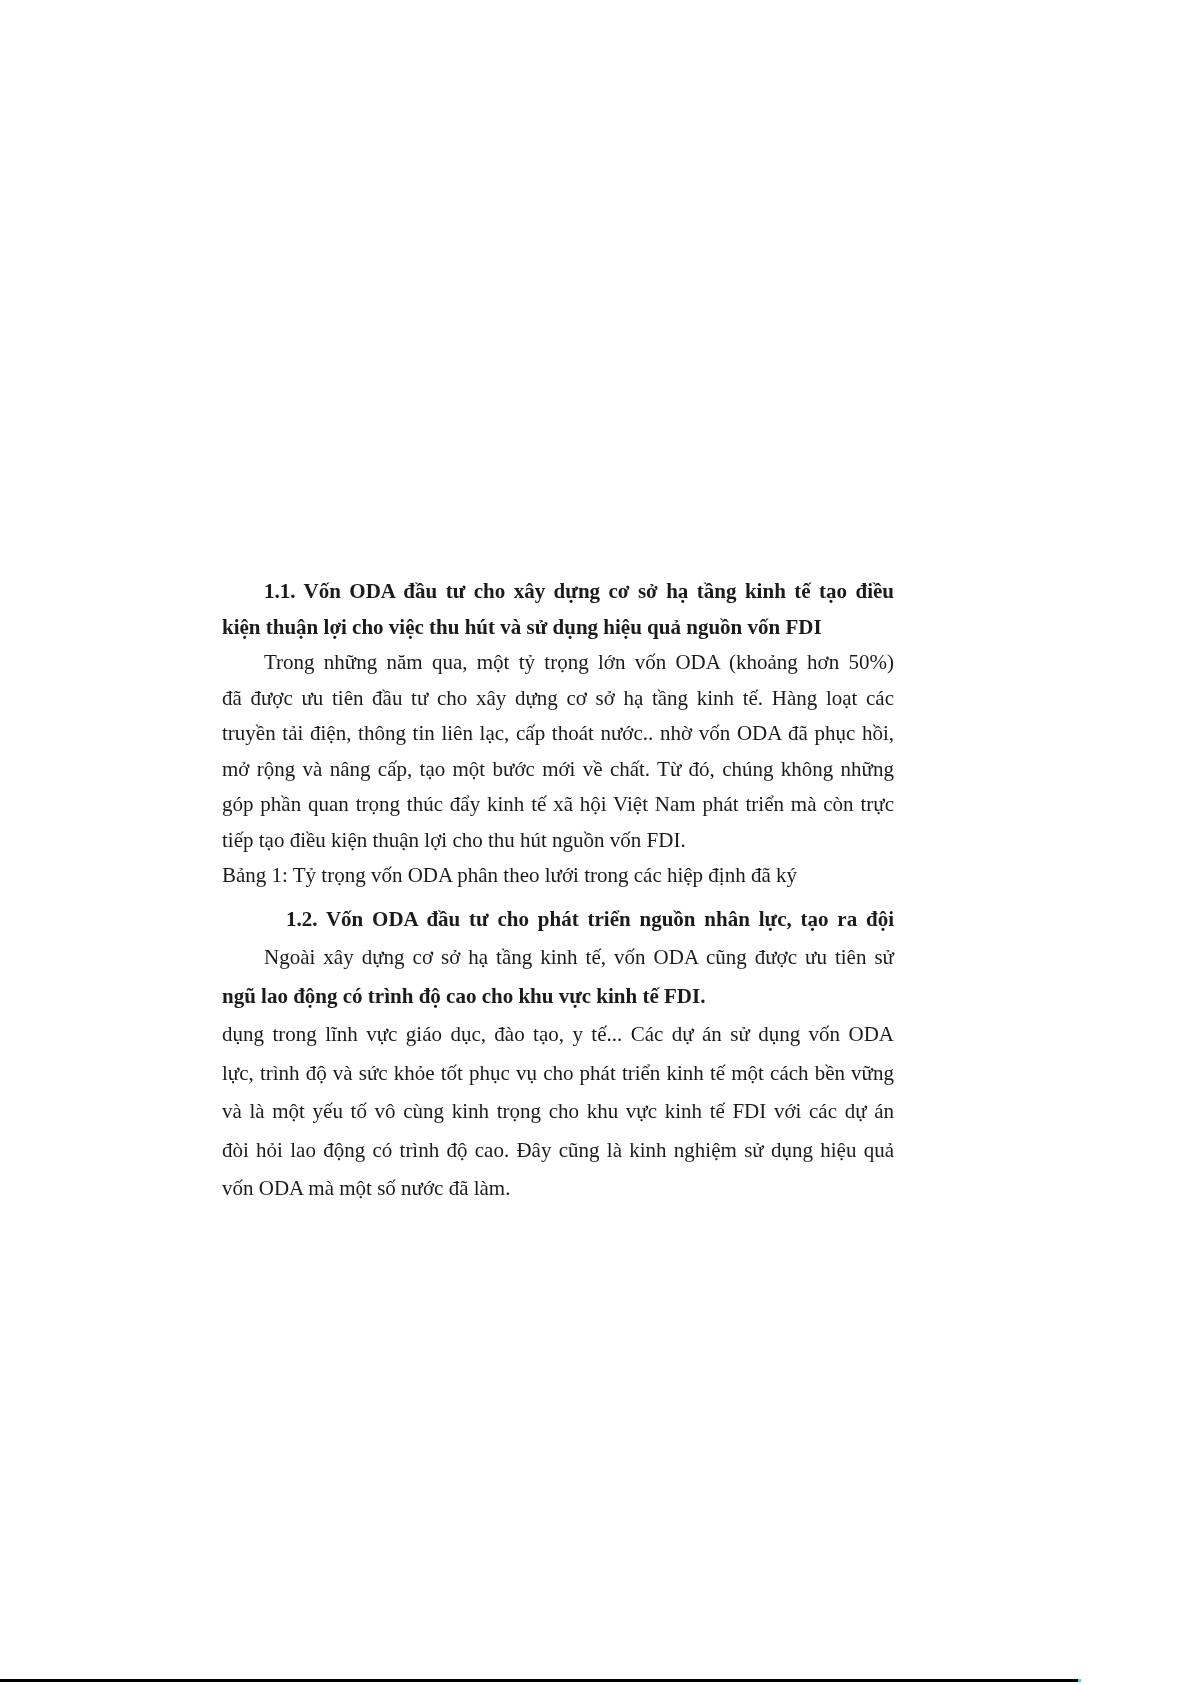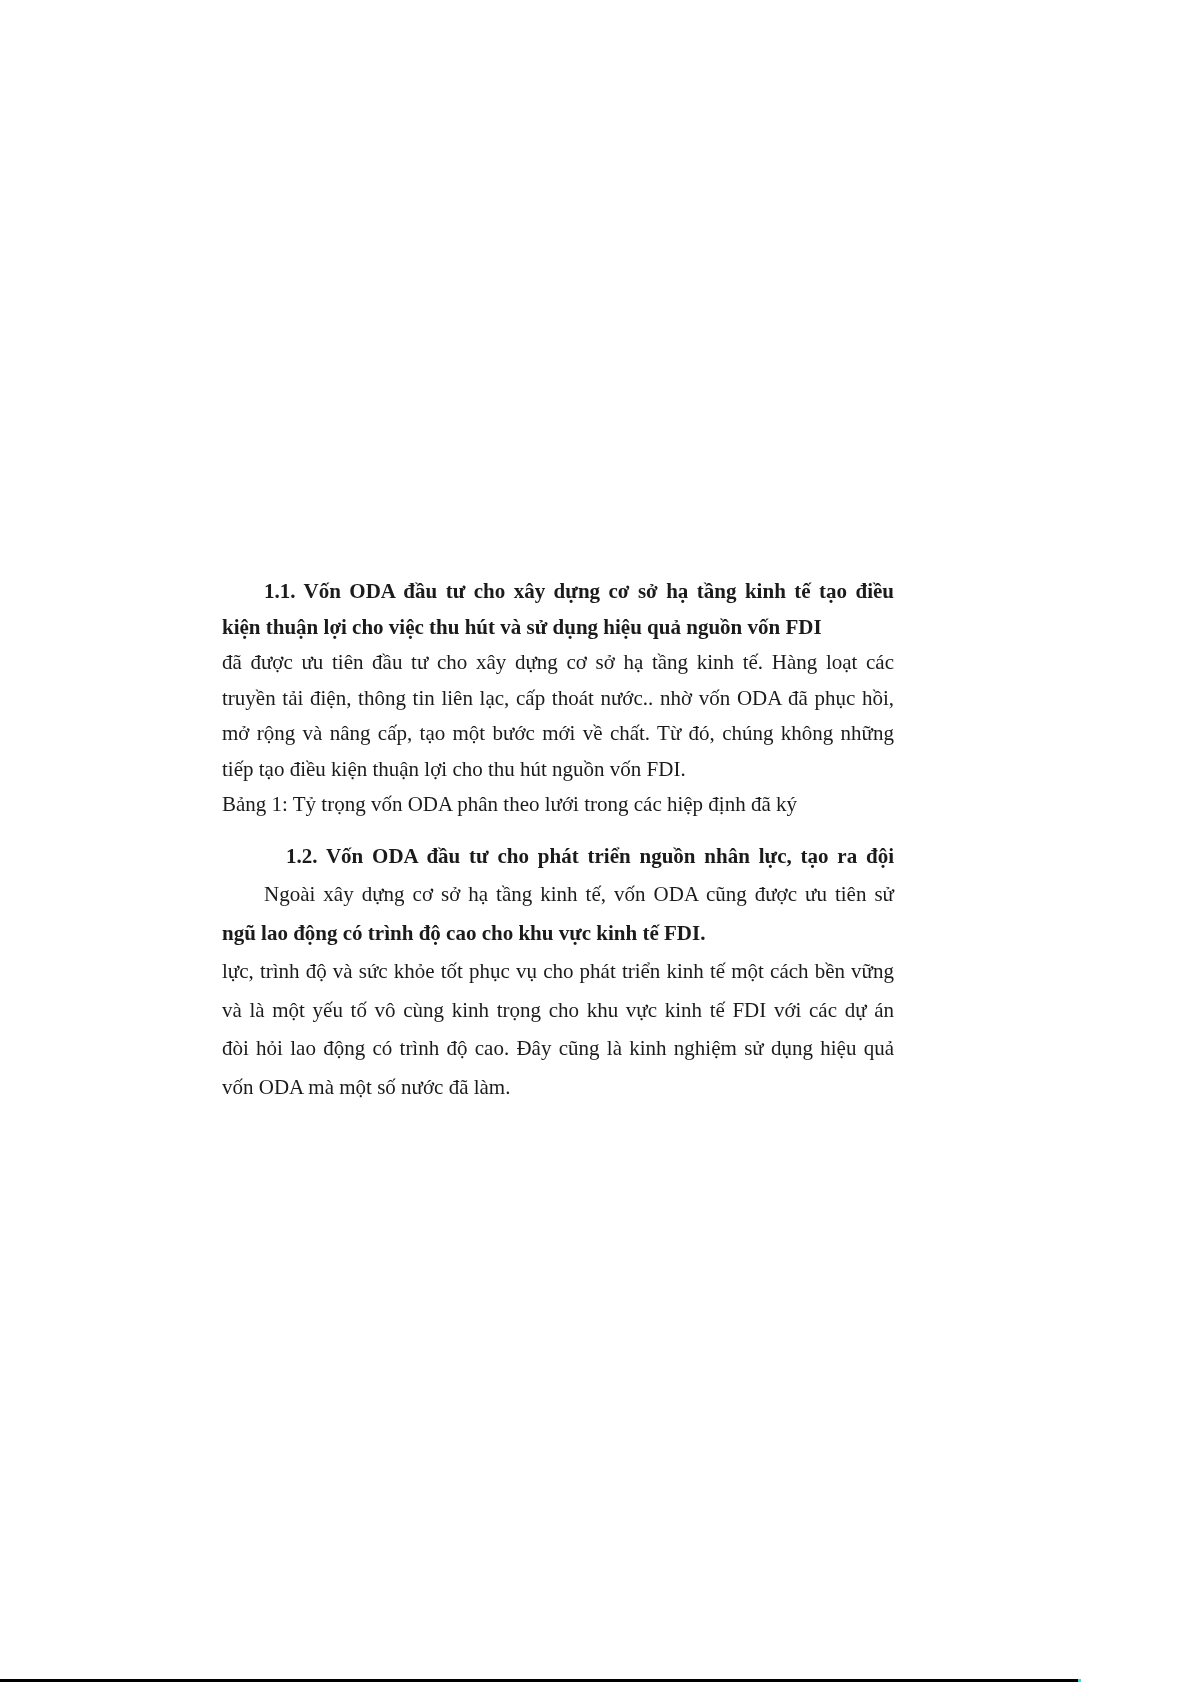--- a/index.html
+++ b/index.html
@@ -25,21 +25,21 @@
   }
   .line {
     text-align: justify;
     text-align-last: justify;
   }
   .block-a .line {
     line-height: 35.5px;
     height: 35.5px;
   }
   .block-b {
-    margin-top: 14px;
+    margin-top: 6px;
   }
   .block-b .line {
     line-height: 38.5px;
     height: 38.5px;
   }
   .line.last {
     text-align-last: left;
   }
   .bold {
     font-weight: 700;
@@ -65,31 +65,34 @@
 </style>
 </head>
 <body>
 
 <div class="page" style="--text-color: #1b1b1b; --bar-color: #000000; --tip-color: #3fd8d2;">
   <div class="text-column">
 
     <div class="block-a">
       <div class="line bold i1">1.1. Vốn ODA đầu tư cho xây dựng cơ sở hạ tầng kinh tế tạo điều</div>
       <div class="line bold last">kiện thuận lợi cho việc thu hút và sử dụng hiệu quả nguồn vốn FDI</div>
+      <div class="line i1">Trong những năm qua, một tỷ trọng lớn vốn ODA (khoảng hơn 50%)</div>
       <div class="line">đã được ưu tiên đầu tư cho xây dựng cơ sở hạ tầng kinh tế. Hàng loạt các</div>
       <div class="line">truyền tải điện, thông tin liên lạc, cấp thoát nước.. nhờ vốn ODA đã phục hồi,</div>
       <div class="line">mở rộng và nâng cấp, tạo một bước mới về chất. Từ đó, chúng không những</div>
+      <div class="line">góp phần quan trọng thúc đẩy kinh tế xã hội Việt Nam phát triển mà còn trực</div>
       <div class="line last">tiếp tạo điều kiện thuận lợi cho thu hút nguồn vốn FDI.</div>
       <div class="line last">Bảng 1: Tỷ trọng vốn ODA phân theo lưới trong các hiệp định đã ký</div>
     </div>
 
     <div class="block-b">
       <div class="line bold i2">1.2. Vốn ODA đầu tư cho phát triển nguồn nhân lực, tạo ra đội</div>
       <div class="line i1">Ngoài xây dựng cơ sở hạ tầng kinh tế, vốn ODA cũng được ưu tiên sử</div>
       <div class="line bold last">ngũ lao động có trình độ cao cho khu vực kinh tế FDI.</div>
+      <div class="line">dụng trong lĩnh vực giáo dục, đào tạo, y tế... Các dự án sử dụng vốn ODA</div>
       <div class="line">lực, trình độ và sức khỏe tốt phục vụ cho phát triển kinh tế một cách bền vững</div>
       <div class="line">và là một yếu tố vô cùng kinh trọng cho khu vực kinh tế FDI với các dự án</div>
       <div class="line">đòi hỏi lao động có trình độ cao. Đây cũng là kinh nghiệm sử dụng hiệu quả</div>
       <div class="line last">vốn ODA mà một số nước đã làm.</div>
     </div>
 
   </div>
 
   <div class="footer-bar"></div>
   <div class="footer-bar-tip"></div>

